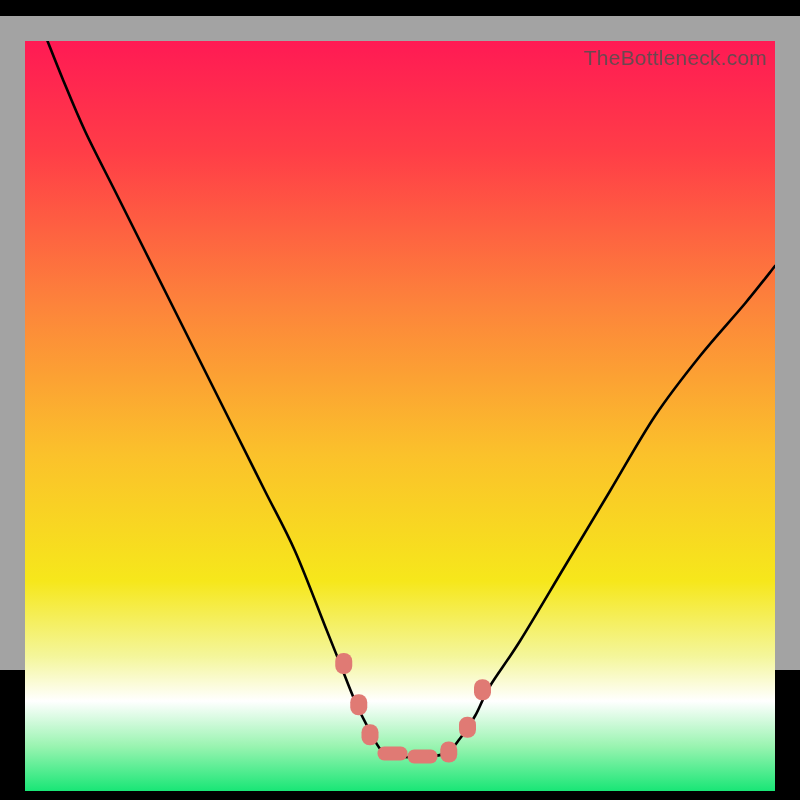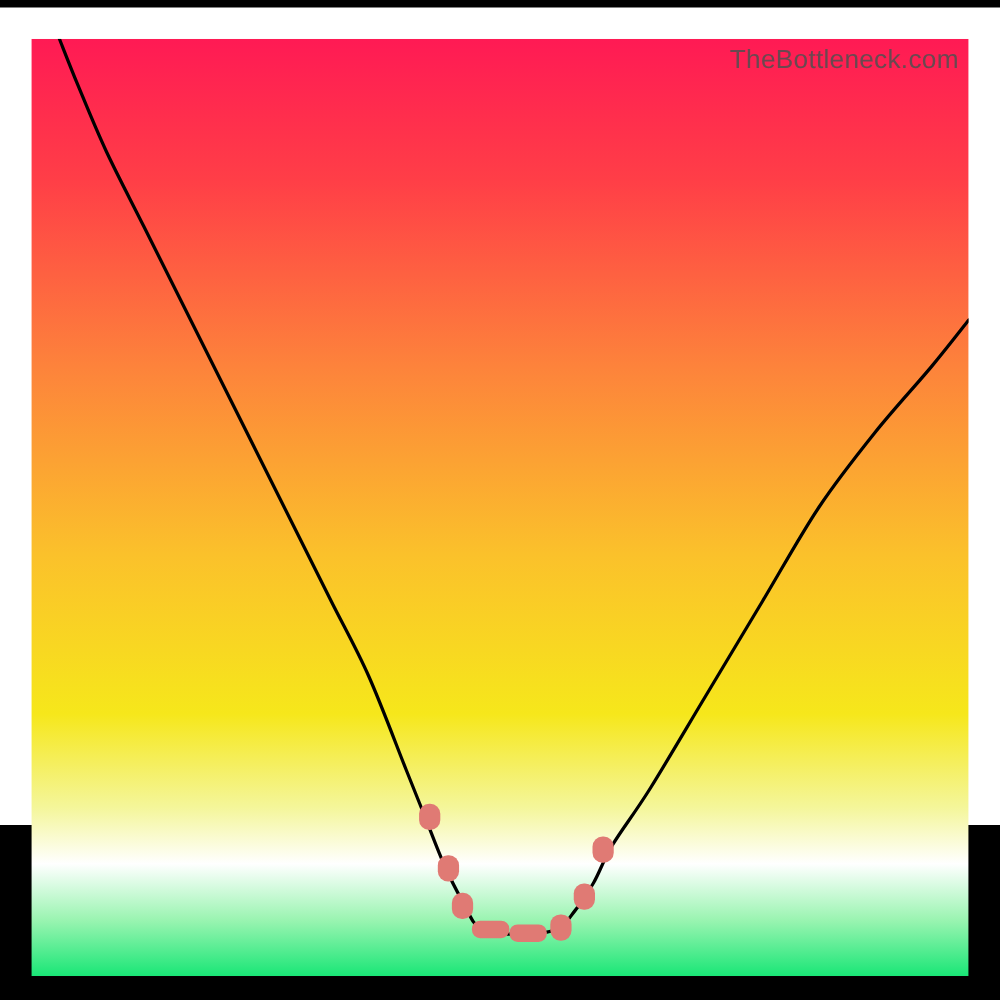--- a/index.html
+++ b/index.html
@@ -1,23 +1,23 @@
 <!DOCTYPE html>
 <html><head>
 <meta charset="utf-8">
 <style>
   * { margin: 0; padding: 0; box-sizing: border-box; }
   html, body { width: 800px; height: 800px; overflow: hidden; }
   body { background: #000; font-family: Arial, Helvetica, sans-serif; }
 
   .frame {
     position: absolute;
-    left: 0; top: 6px;
+    left: 0; top: 16px;
     width: 800px; height: 654px;
-    background: #ffffff;
+    background: #a3a3a3;
   }
 
   .plot {
     position: absolute;
     left: 25px; top: 25px;
     width: 750px; height: 750px;
     overflow: hidden;
   }
 
   .watermark {

